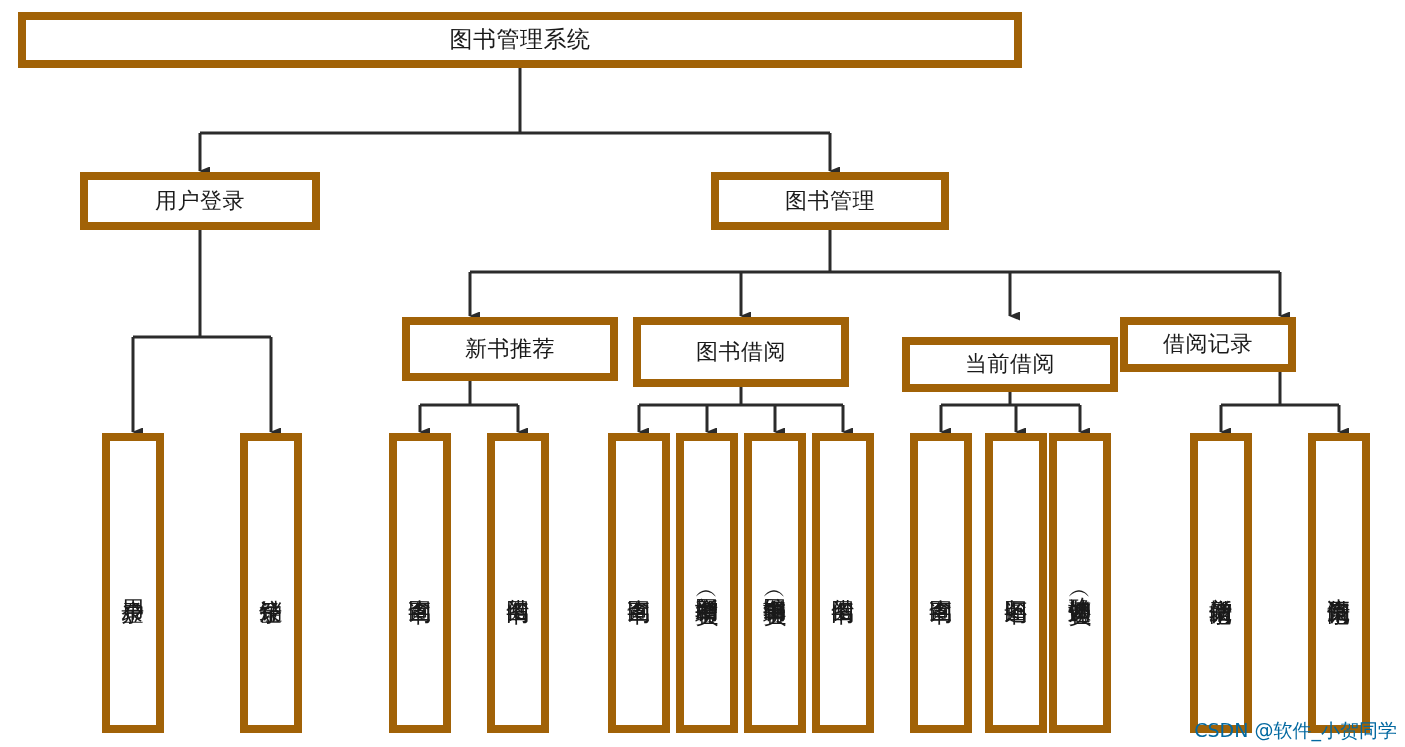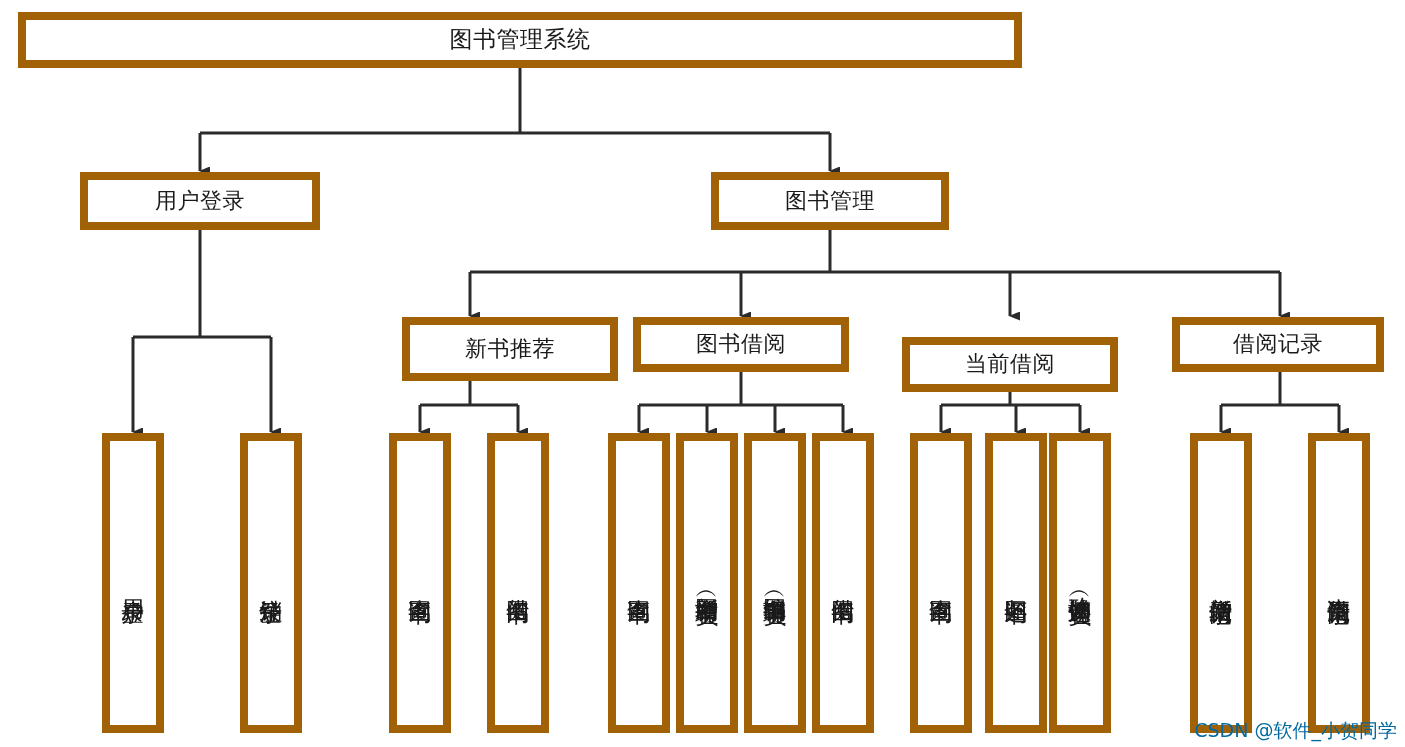--- a/index.html
+++ b/index.html
@@ -127,27 +127,27 @@
       </div>
       <div class="node horiz" style="left: 80px; top: 172px; width: 240px; height: 58px;">
         <span class="node-label">用户登录</span>
       </div>
       <div class="node horiz" style="left: 711px; top: 172px; width: 238px; height: 58px; justify-content: center;">
         <span class="node-label">图书管理</span>
       </div>
       <div class="node horiz" style="left: 362px; top: 317px; width: 216px; height: 64px; margin-left: 40px;">
         <span class="node-label">新书推荐</span>
       </div>
-      <div class="node horiz" style="left: 633px; top: 317px; width: 216px; height: 55px;">
+      <div class="node horiz" style="left: 633px; top: 317px; width: 216px; height: 70px;">
         <span class="node-label">图书借阅</span>
       </div>
       <div class="node horiz" style="left: 902px; top: 317px; width: 216px; height: 55px; margin-top: 20px;">
         <span class="node-label">当前借阅</span>
       </div>
-      <div class="node horiz" style="left: 1172px; top: 317px; width: 212px; height: 55px;">
+      <div class="node horiz" style="left: 1120px; top: 317px; width: 176px; height: 55px;">
         <span class="node-label">借阅记录</span>
       </div>
       <div class="node vert" style="left: 102px; top: 433px; width: 62px; height: 300px;">
         <span class="node-label">用户登录</span>
       </div>
       <div class="node vert" style="left: 240px; top: 433px; width: 62px; height: 300px;">
         <span class="node-label">注销登录</span>
       </div>
       <div class="node vert" style="left: 389px; top: 433px; width: 62px; height: 300px;">
         <span class="node-label">查询图书</span>

